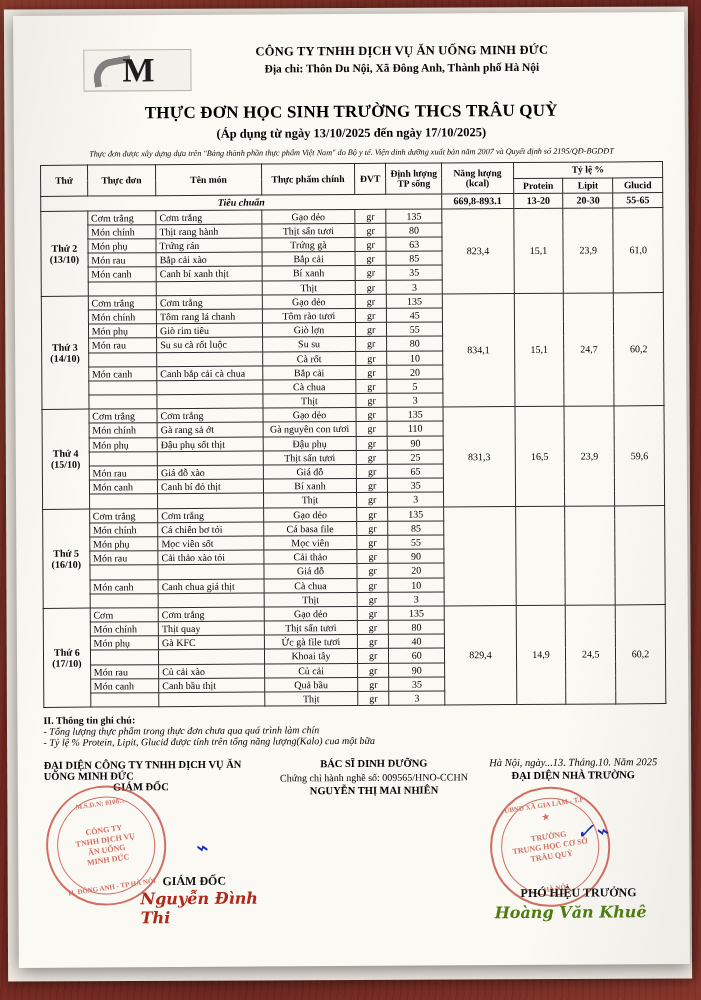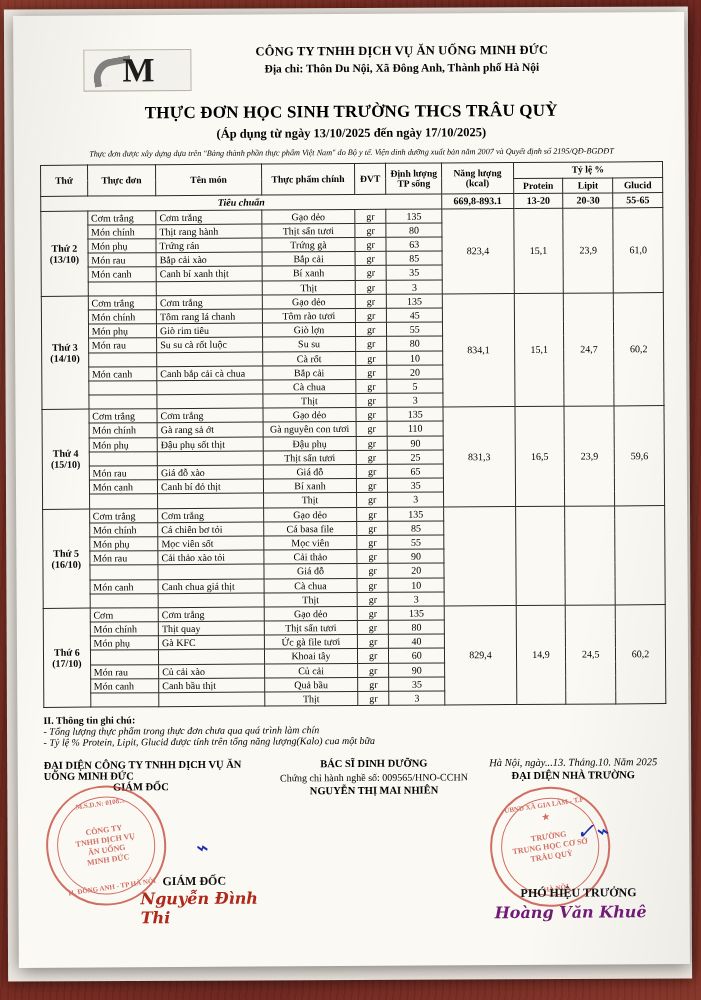--- a/index.html
+++ b/index.html
@@ -523,18 +523,18 @@
         </div>
         <div class="arc-bot">HÀ NỘI</div>
       </div>
 
       <div style="position:absolute; left:96px; top:62px;" class="blue-scribble">✓⌁</div>
 
       <div style="position:absolute; left:40px; top:126px;">
         <span class="gd-label">PHÓ HIỆU TRƯỞNG</span>
       </div>
       <div style="position:absolute; left:14px; top:146px;">
-        <span class="hand" style="color:#701a75;">Hoàng Văn Khuê</span>
+        <span class="hand" style="color:#4d7c0f;">Hoàng Văn Khuê</span>
       </div>
     </div>
 
   </div>
 </div>
 
 </body></html>

